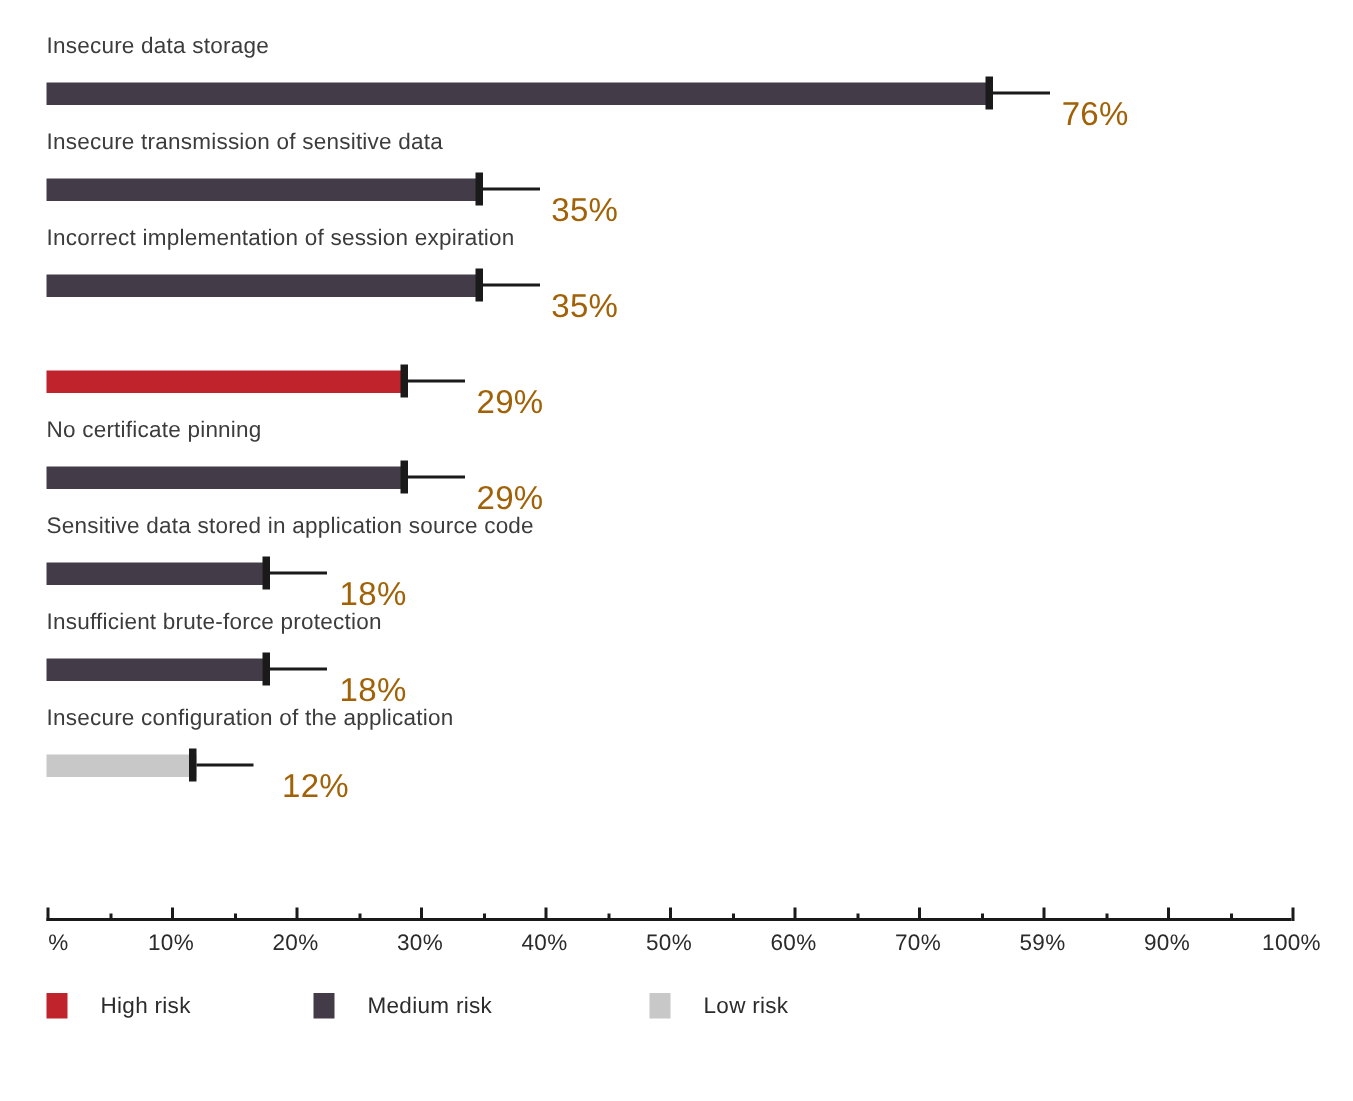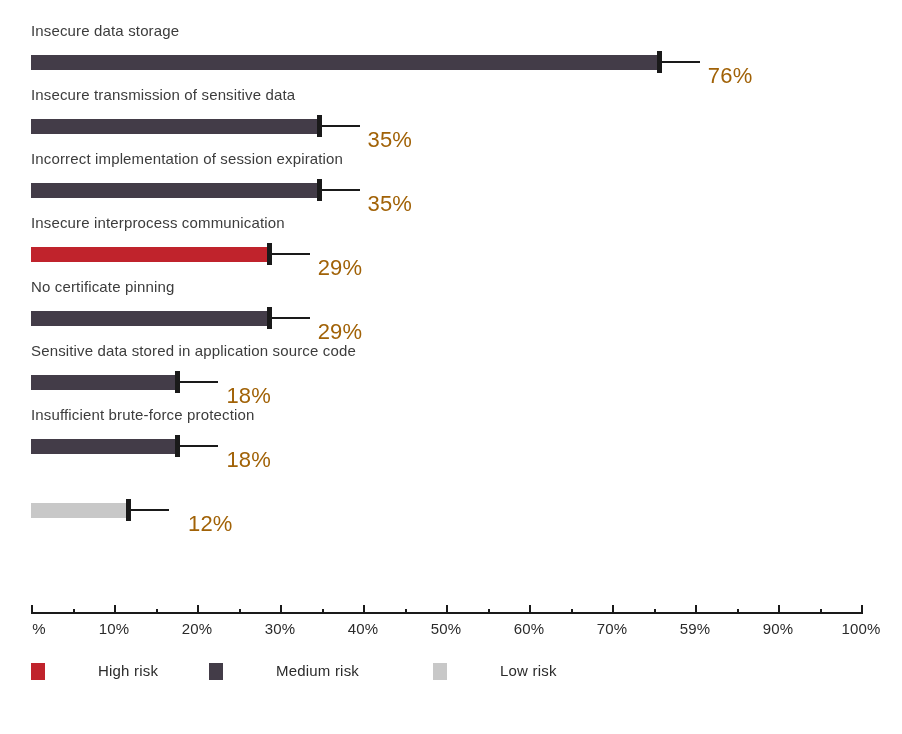--- a/index.html
+++ b/index.html
@@ -117,23 +117,21 @@
   .legend {
     position: absolute;
     left: 31px;
     top: 662px;
     height: 30px;
   }
   .legend-item {
     position: absolute;
     top: 0;
     display: flex;
-    align-items: center;
-    white-space: nowrap;
-    gap: 31px;
+    white-space: nowrap;
   }
   .swatch {
     width: 14px;
     height: 17px;
     flex: 0 0 auto;
   }
   .legend-text {
     margin-left: 22px;
     font-size: 15px;
     line-height: 18px;
@@ -168,21 +166,20 @@
       <div class="row">
         <div class="cat-label">Incorrect implementation of session expiration</div>
         <div class="bar-area">
           <div class="bar" style="left: 0px; width: 290.5px; background: rgb(67, 60, 72);"></div>
           <div class="bar-cap" style="left: 285.5px;"></div>
           <div class="leader" style="left: 290.5px; width: 38px;"></div>
           <div class="val-label" style="left: 336.5px;">35%</div>
         </div>
       </div>
       <div class="row">
-        <div class="cat-label">Insecure interprocess communication</div>
         <div class="bar-area">
           <div class="bar" style="left: 0px; width: 240.7px; background: rgb(192, 35, 44);"></div>
           <div class="bar-cap" style="left: 235.7px;"></div>
           <div class="leader" style="left: 240.7px; width: 38px;"></div>
           <div class="val-label" style="left: 286.7px;">29%</div>
         </div>
       </div>
       <div class="row">
         <div class="cat-label">No certificate pinning</div>
         <div class="bar-area">
@@ -204,20 +201,21 @@
       <div class="row">
         <div class="cat-label">Insufficient brute-force protection</div>
         <div class="bar-area">
           <div class="bar" style="left: 0px; width: 149.4px; background: rgb(67, 60, 72);"></div>
           <div class="bar-cap" style="left: 144.4px;"></div>
           <div class="leader" style="left: 149.4px; width: 38px;"></div>
           <div class="val-label" style="left: 195.4px;">18%</div>
         </div>
       </div>
       <div class="row">
+        <div class="cat-label">Insecure configuration of the application</div>
         <div class="bar-area">
           <div class="bar" style="left: 0px; width: 99.6px; background: rgb(200, 200, 200);"></div>
           <div class="bar-cap" style="left: 94.6px;"></div>
           <div class="leader" style="left: 99.6px; width: 38px;"></div>
           <div class="val-label" style="left: 157px;">12%</div>
         </div>
       </div>
     </div>
 
   <div class="axis" id="axis">

